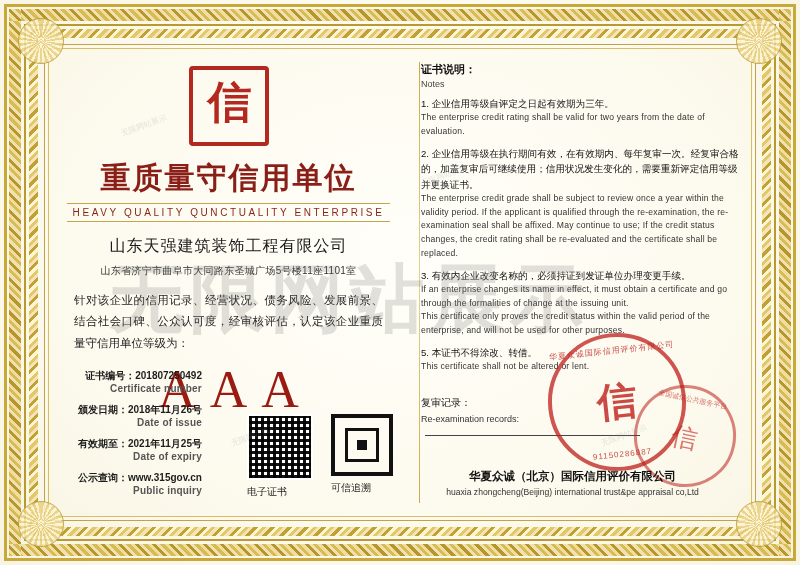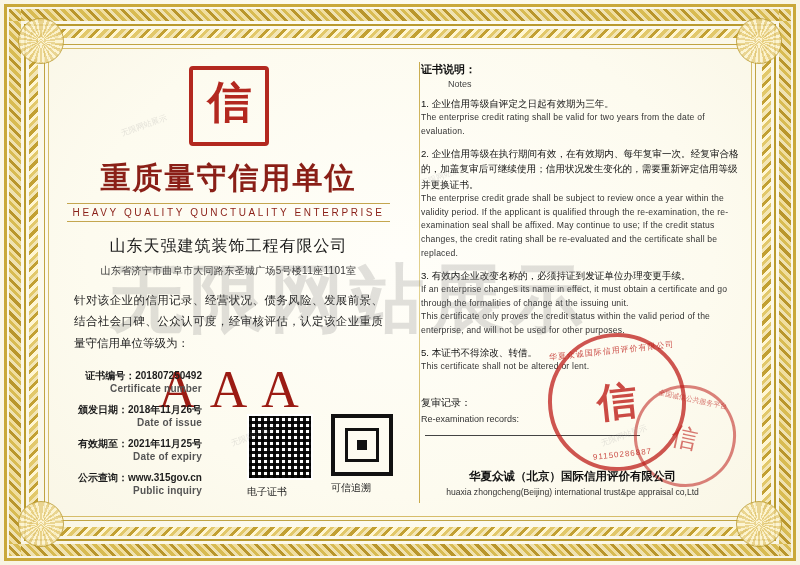--- a/index.html
+++ b/index.html
@@ -133,21 +133,21 @@
     content:"";position:absolute;left:22px;top:22px;right:22px;bottom:22px;
     background:#111;
   }
   .code-label{font-size:10px;color:#1d1d1d;margin-top:5px;}
 
   
   .right{
     flex:1;padding:8px 6px 0 22px;box-sizing:border-box;position:relative;
   }
   .notes-title-cn{font-size:11px;color:#111;font-weight:bold;}
-  .notes-title-en{font-size:9px;color:#444;margin-top:2px;padding-left:27px;}
+  .notes-title-en{font-size:9px;color:#444;margin-top:2px;}
   .note-cn{font-size:9.6px;color:#111;line-height:1.6;margin-top:7px;}
   .note-en{font-size:8.6px;color:#333;line-height:1.6;letter-spacing:.2px;}
   .review{margin-top:22px;}
   .review-cn{font-size:10px;color:#111;}
   .review-en{font-size:9px;color:#333;margin-top:4px;}
   .review-line{
     display:inline-block;width:215px;border-bottom:1px solid #444;
     vertical-align:bottom;height:11px;margin-left:4px;
   }
   .issuer{

